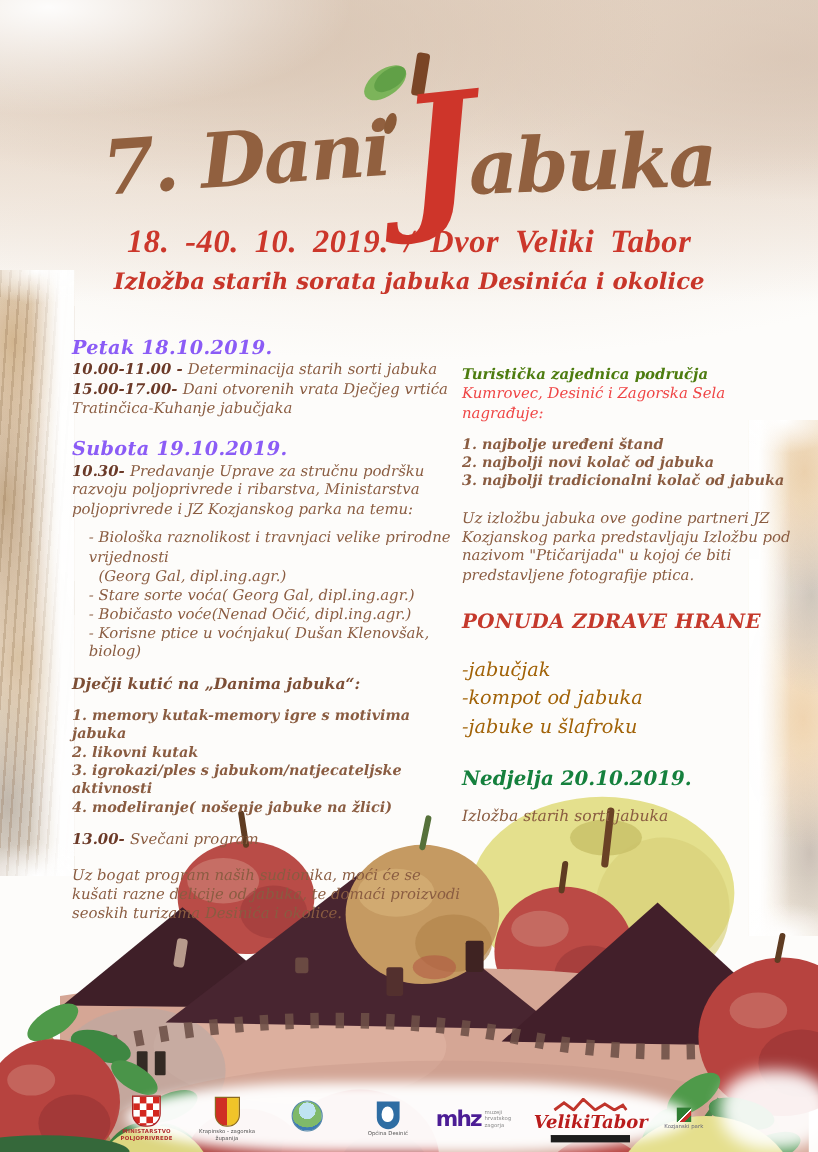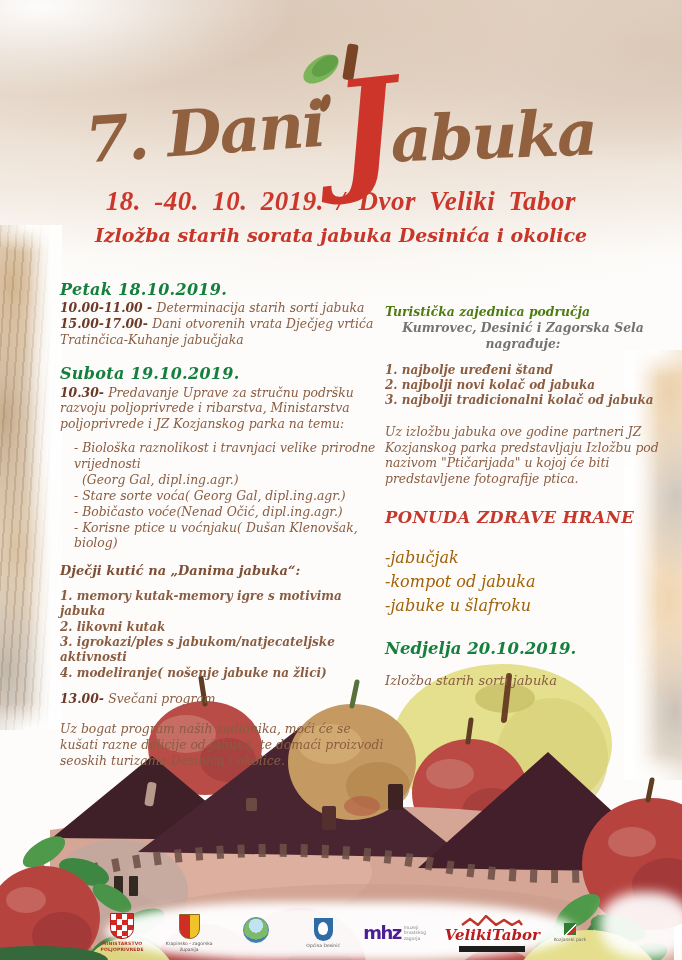--- a/index.html
+++ b/index.html
@@ -58,21 +58,21 @@
              font-family:"Liberation Serif",serif;font-weight:bold;font-style:italic;
              font-size:27px;color:#cc372b;letter-spacing:.5px;word-spacing:6px;}
   .subtitle{position:absolute;top:224px;left:0;right:0;text-align:center;z-index:2;
             font-weight:bold;font-style:italic;font-size:19px;color:#c8362a;}
 
   
   .col{position:absolute;z-index:2;font-style:italic;color:#8a5c41;font-size:12.4px;line-height:1.28;}
   .col p{margin:0;}
   .col-left{left:60px;top:280px;width:324px;}
   .col-right{left:385px;top:304px;width:276px;}
-  .day{color:#15803d;font-size:16px;font-weight:bold;font-style:italic;margin:0 0 11px 0;letter-spacing:.3px;}
+  .day{color:#8b5cf6;font-size:16px;font-weight:bold;font-style:italic;margin:0 0 11px 0;letter-spacing:.3px;}
   .mt-sub{margin-top:16px !important;}
   .time{color:#6b3a28;font-weight:bold;}
   .topics{margin-top:8px;}
   .topic{padding-left:14px;}
   .topic-cont{padding-left:22px;}
   .kids-h{font-weight:bold;color:#7d4f36;margin:12px 0 9px 0 !important;font-size:13px;}
   .kids-item{font-weight:bold;font-size:12px;}
   .ceremony{margin-top:10px !important;}
   .closing{margin-top:14px !important;}
   .awards{margin-top:11px;}
@@ -168,21 +168,21 @@
     <p class="kids-item">3. igrokazi/ples s jabukom/natjecateljske aktivnosti</p>
     <p class="kids-item">4. modeliranje( nošenje jabuke na žlici)</p>
 
     <p class="ceremony"><span class="time">13.00-  </span><span>Svečani program</span></p>
 
     <p class="closing">Uz bogat program naših sudionika, moći će se kušati razne delicije od jabuka, te domaći proizvodi seoskih turizama Desinića i okolice.</p>
   </div>
 
   <div class="col col-right">
     <p style="font-weight:bold;color:#4d7c0f;">Turistička zajednica područja</p>
-    <p style="font-weight:bold;color:#737373;text-align:center;">Kumrovec,  Desinić i Zagorska Sela nagrađuje:</p>
+    <p style="font-weight:normal;color:#ef4444;">Kumrovec,  Desinić i Zagorska Sela nagrađuje:</p>
     <div class="awards">
       <p class="kids-item">1. najbolje uređeni štand</p>
       <p class="kids-item">2. najbolji novi kolač od jabuka</p>
       <p class="kids-item">3. najbolji tradicionalni kolač od jabuka</p>
     </div>
     <p class="partners">Uz izložbu jabuka ove godine partneri JZ Kozjanskog parka predstavljaju Izložbu pod nazivom "Ptičarijada" u kojoj će biti predstavljene fotografije ptica.</p>
     <p class="offer-h">PONUDA ZDRAVE HRANE</p>
     <div class="offer-items">
       <p class="offer-item">-jabučjak</p>
       <p class="offer-item">-kompot od jabuka</p>

